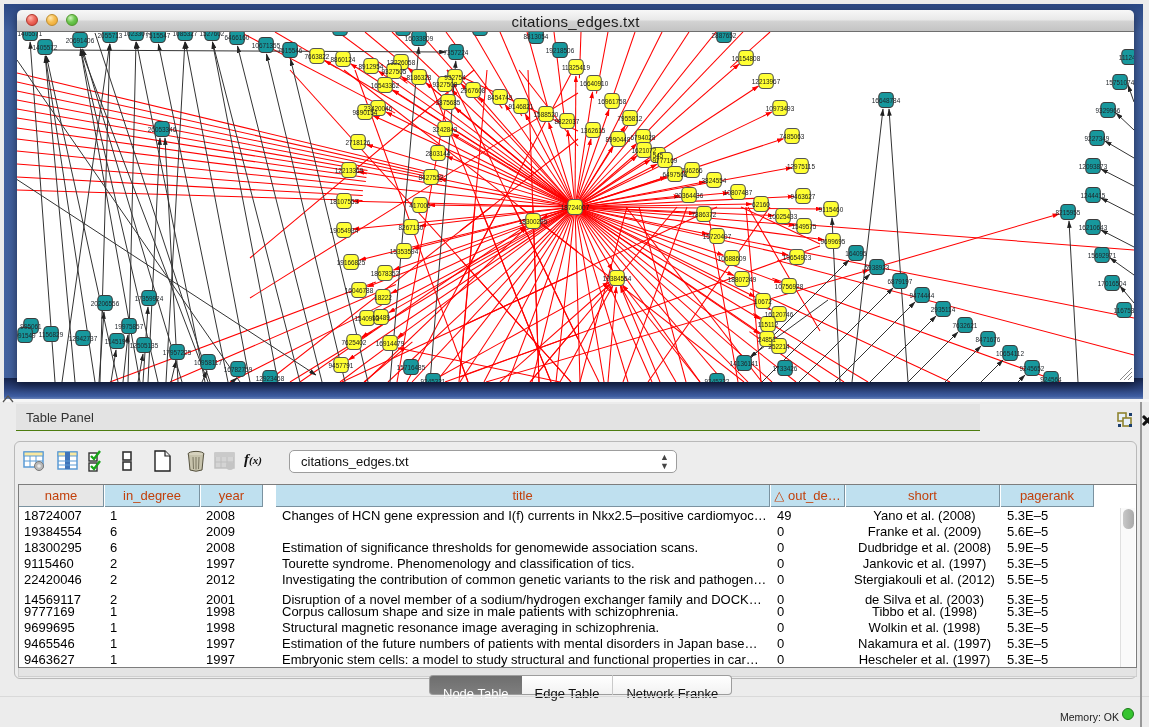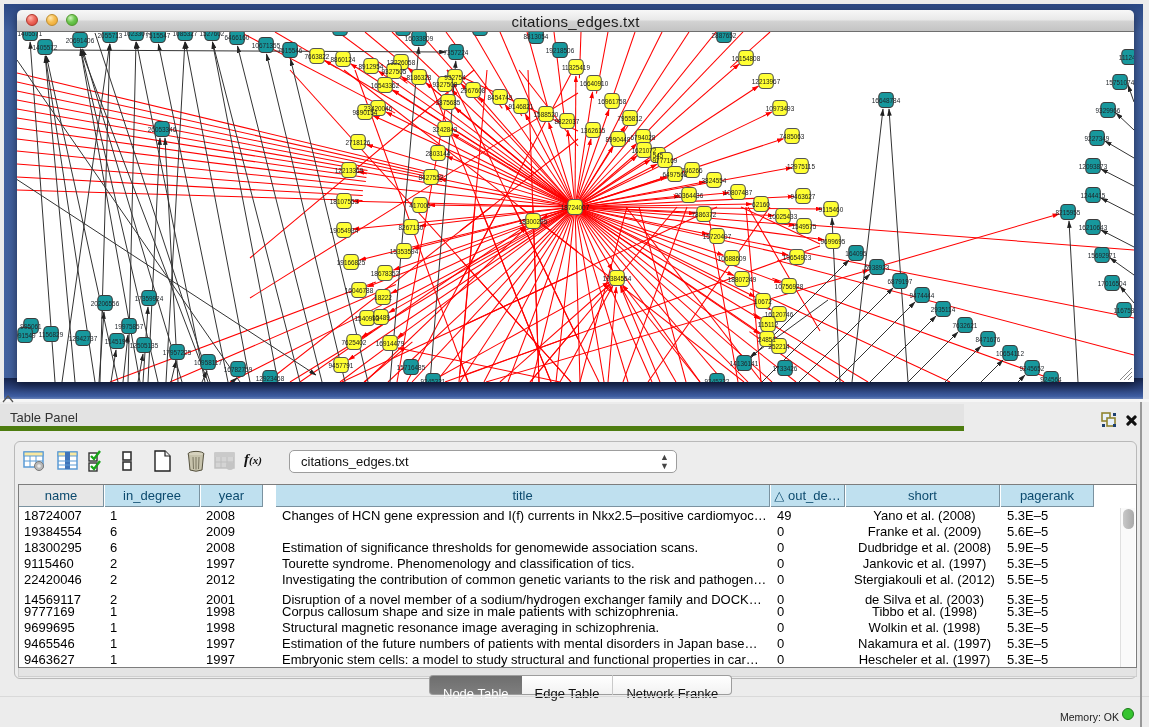--- a/index.html
+++ b/index.html
@@ -15,37 +15,37 @@
 #titlebar { position:absolute; left:0; top:0; width:100%; height:22px; border-radius:5px 5px 0 0;
   background:linear-gradient(180deg,#f7f7f7 0%,#e9e9e9 45%,#d2d2d2 55%,#c4c4c4 100%);
   border-bottom:1px solid #6f6f6f; }
 #titlebar .t { position:absolute; left:0; right:0; top:3px; text-align:center; font-size:15px; color:#1c1c1c; letter-spacing:0.2px; }
 .light { position:absolute; top:4px; width:12px; height:12px; border-radius:50%; }
 #l1 { left:9px; background:radial-gradient(circle at 35% 30%, #ffb8ae 0%, #ee6a5e 45%, #d43b30 100%); border:1px solid #b2352c; }
 #l2 { left:29px; background:radial-gradient(circle at 35% 30%, #ffe9b3 0%, #f6bd4f 45%, #e9a131 100%); border:1px solid #c08e2e; }
 #l3 { left:49px; background:radial-gradient(circle at 35% 30%, #d2f3c0 0%, #6cc74e 45%, #4aa72e 100%); border:1px solid #51982e; }
 
 #tp { position:absolute; left:0; top:402px; width:1149px; height:325px; background:#ececec; }
-#tpbar { position:absolute; left:0; top:2px; width:964px; height:27px; background:#e3e3e3;
-  border-bottom:5px solid #4d7c0f; }
+#tpbar { position:absolute; left:16px; top:2px; width:964px; height:27px; background:#e3e3e3;
+  border-bottom:1px solid #4d7c0f; }
 #tpbar .cap { position:absolute; left:10px; top:6px; font-size:13px; color:#333; }
 #tpx { position:absolute; left:1125px; top:10px; width:12px; height:12px; }
 #tpx:before, #tpx:after { content:""; position:absolute; left:5px; top:0px; width:3px; height:13px; background:#111; border-radius:1px; }
 #tpx:before { transform:rotate(45deg); } #tpx:after { transform:rotate(-45deg); }
 #panel { position:absolute; left:14px; top:39px; width:1123px; height:238px; background:#ededed;
   border:1px solid #b9b9b9; border-radius:6px; }
 
 #tools { position:absolute; left:6px; top:8px; height:24px; }
 .ic { position:absolute; top:0; width:22px; height:22px; }
 #combo { position:absolute; left:274px; top:8px; width:388px; height:23px; background:#fff;
   border:1px solid #9d9d9d; border-radius:5px; font-size:13px; color:#111; line-height:21px; padding-left:11px; }
 #combo .arr { position:absolute; right:7px; top:2px; color:#444; font-size:9px; line-height:9px; text-align:center; }
 
 #tbl { position:absolute; left:3px; top:42px; width:1119px; height:184px; background:#fff; border:1px solid #7d7d7d; overflow:hidden; }
-.hrow { position:absolute; left:0; top:0; width:1075px; height:22px; font-size:13px; color:#0c4a6e; }
+.hrow { position:absolute; left:0; top:0; width:1075px; height:22px; font-size:13px; color:#c2410c; }
 .hc { position:absolute; top:0; height:22px; background:#bfe0ef; border-right:1px solid #7a92a0; border-bottom:1px solid #7a92a0; text-align:center; line-height:21px; }
 .tr { position:absolute; left:0; width:1075px; height:16px; font-size:13px; color:#000; white-space:nowrap; }
 .tr div { position:absolute; top:0; height:16px; line-height:16px; overflow:hidden; }
 .c0 { left:5px; width:80px; } .c1 { left:91px; width:90px; } .c2 { left:187px; width:70px; }
 .c3 { left:263px; width:490px; } .c4 { left:758px; width:70px; }
 .c5 { left:828px; width:155px; text-align:center; } .c6 { left:988px; width:90px; }
 #vsb { position:absolute; right:1px; top:23px; width:15px; height:159px; background:#fafafa; border-left:1px solid #e0e0e0; }
 #vsb .th { position:absolute; left:2px; top:1px; width:11px; height:20px; border-radius:6px; background:linear-gradient(90deg,#c8c8c8,#a9a9a9); }
 
 #tabs { position:absolute; left:429px; top:273px; height:19px; font-size:13px; }

